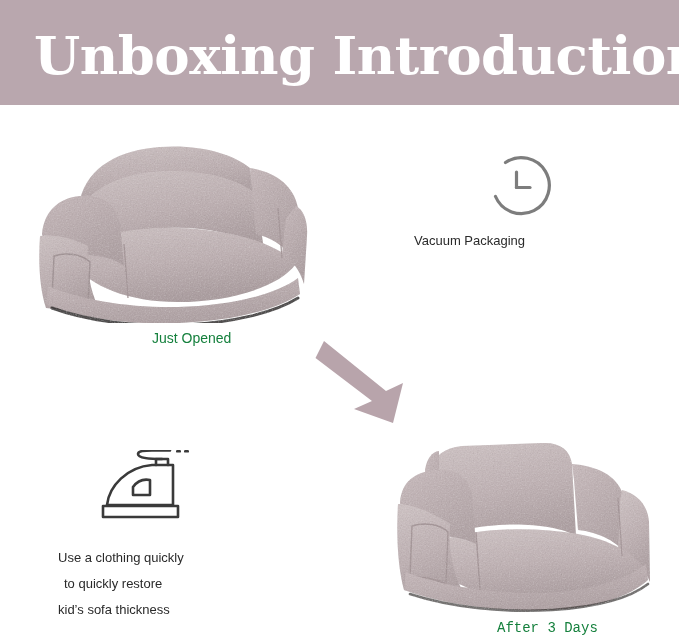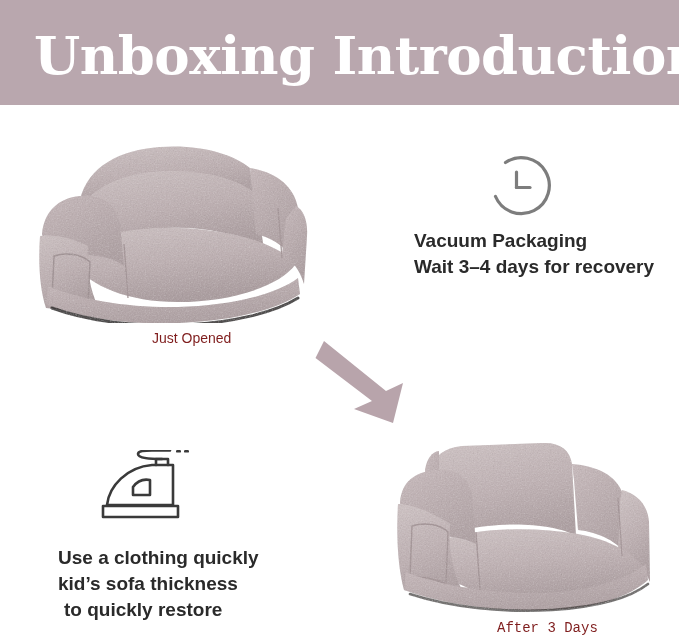--- a/index.html
+++ b/index.html
@@ -39,33 +39,32 @@
     font-family: "DejaVu Serif", "Liberation Serif", serif;
     font-weight: bold;
     font-size: 53px;
     letter-spacing: -0.5px;
     white-space: nowrap;
   }
 
   
   .caption {
     position: absolute;
-    color: #7f1d1d;
+    color: #15803d;
     font-family: "Liberation Sans", sans-serif;
     font-size: 14px;
     white-space: nowrap;
   }
   .body-text {
     position: absolute;
     color: #2a2a2a;
     font-family: "Liberation Sans", sans-serif;
-    font-size: 19px;
+    font-size: 13px;
     line-height: 26px;
     white-space: nowrap;
-    font-weight: bold;
   }
 
   
   .sofa {
     position: absolute;
   }
   .sofa svg { display: block; }
 
   
   #sofa-just-opened { left: 28px; top: 138px; width: 290px; height: 185px; }
@@ -159,21 +158,20 @@
       <path d="M22.5,10.5 A28,28 0 1 1 12.5,44.5" fill="none" stroke="#7d7d7d" stroke-width="3.2" stroke-linecap="round"></path>
 
       <path d="M33.5,20 L33.5,35.5" fill="none" stroke="#7d7d7d" stroke-width="3.2" stroke-linecap="round"></path>
 
       <path d="M33.5,35.5 L47,35.5" fill="none" stroke="#7d7d7d" stroke-width="3.2" stroke-linecap="round"></path>
     </svg>
   </div>
 
   <div class="body-text" id="vacuum-text">
     <span class="sr-line">Vacuum Packaging</span>
-    <span class="sr-line">Wait 3–4 days for recovery</span>
   </div>
 
   <div id="arrow-wrap" class="sofa">
     <svg width="100" height="95" viewBox="0 0 100 95" xmlns="http://www.w3.org/2000/svg">
       <path d="M9,6 L0.5,23 L57,66 L39,74 L78,88 L88,48 L71,56 Z" fill="#b8a4ab"></path>
     </svg>
   </div>
 
   <div id="iron-icon-wrap" class="sofa">
     <svg width="105" height="75" viewBox="0 0 105 75" xmlns="http://www.w3.org/2000/svg">
@@ -192,22 +190,22 @@
 
       <g fill="#3a3a3a">
         <rect x="76" y="0" width="5" height="2.6" rx="1.2"></rect>
         <rect x="84" y="0" width="5" height="2.6" rx="1.2"></rect>
       </g>
     </svg>
   </div>
 
   <div class="body-text" id="steamer-text">
     <span class="sr-line">Use a clothing quickly</span>
+    <span class="sr-line" style="padding-left:6px;">to quickly restore</span>
     <span class="sr-line">kid’s sofa thickness</span>
-    <span class="sr-line" style="padding-left:6px;">to quickly restore</span>
   </div>
 
   <div class="sofa" id="sofa-after-3-days">
     <svg width="280" height="175" viewBox="0 0 280 175" xmlns="http://www.w3.org/2000/svg">
       <defs>
         <linearGradient id="fabB" x1="0" y1="0" x2="0.3" y2="1">
           <stop offset="0%" stop-color="#cdc2c3"></stop>
           <stop offset="55%" stop-color="#bfb2b4"></stop>
           <stop offset="100%" stop-color="#aea1a3"></stop>
         </linearGradient>

